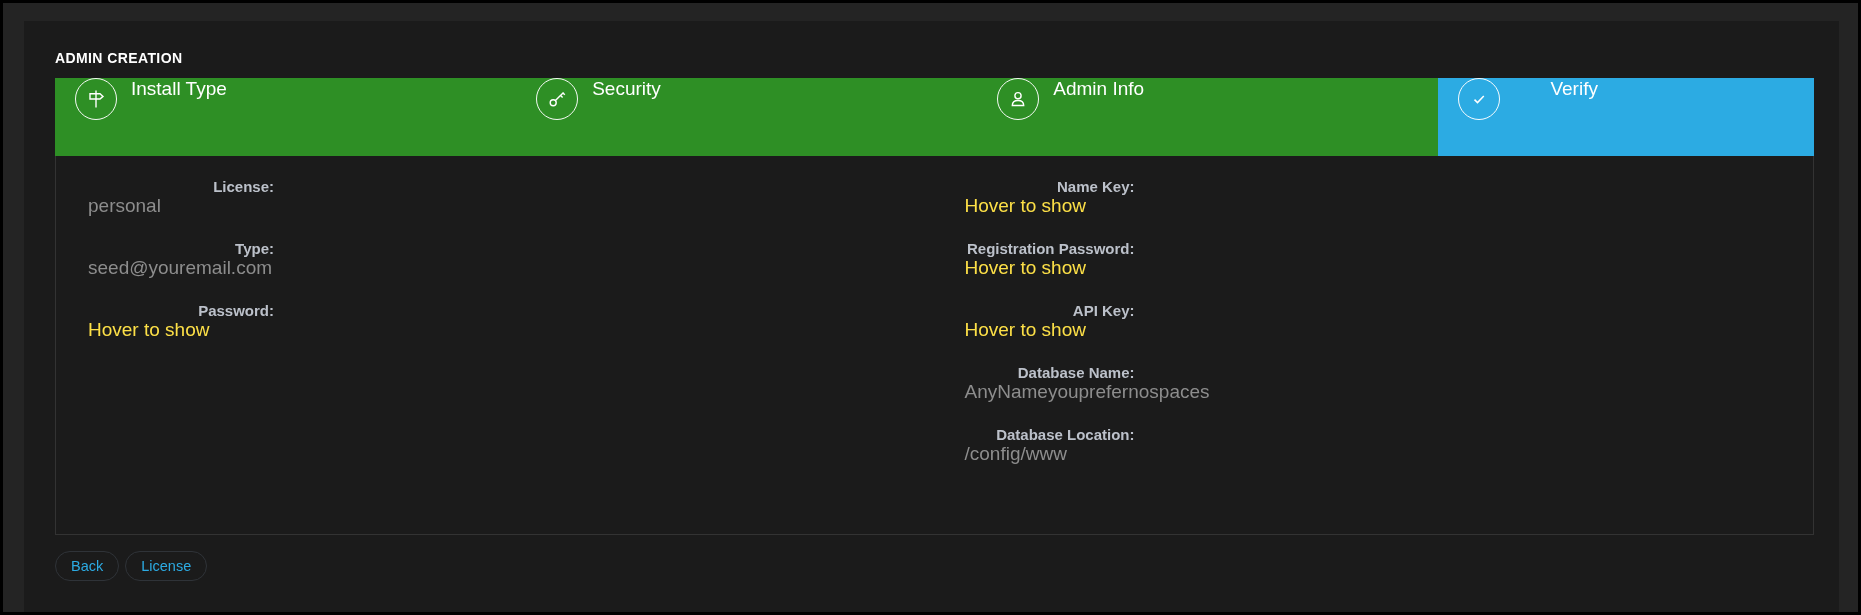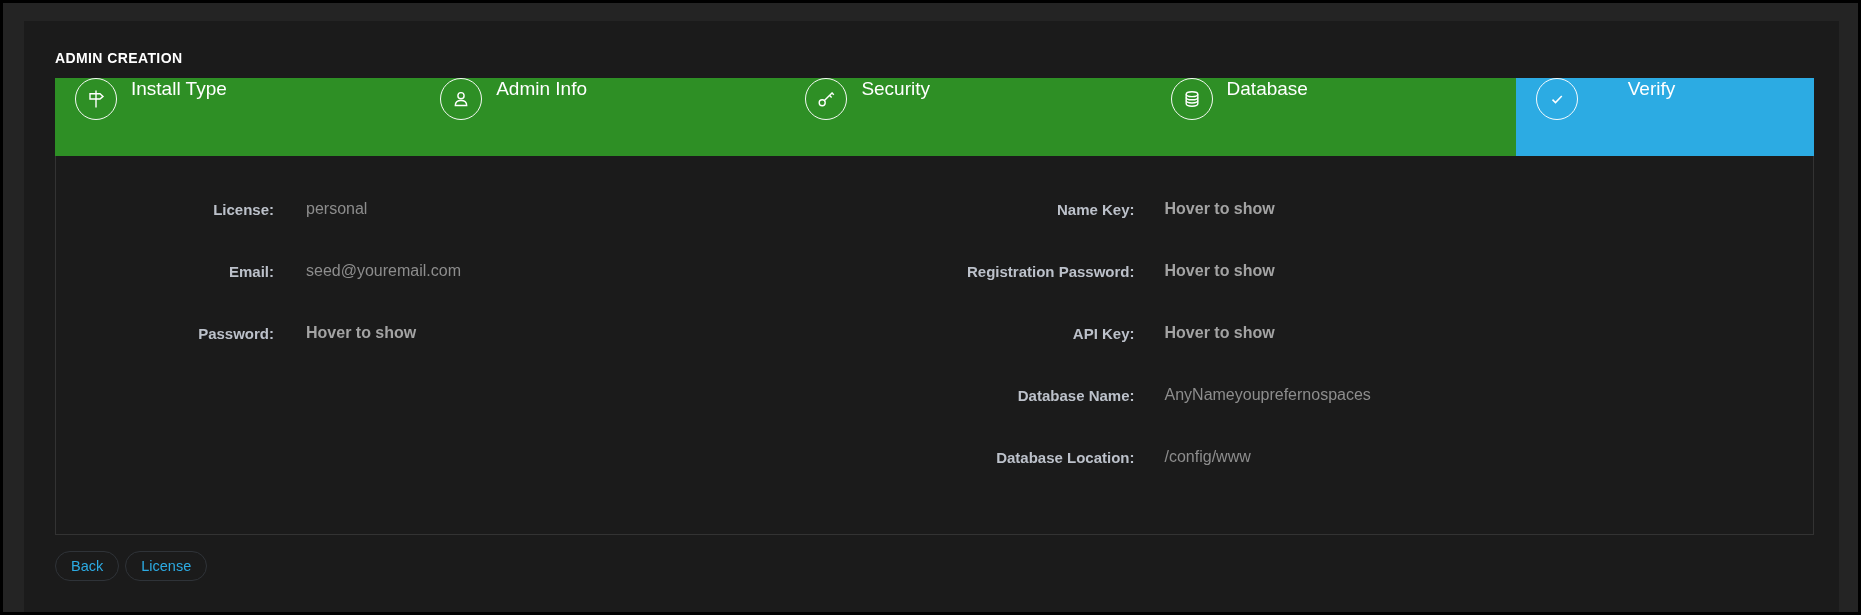--- a/index.html
+++ b/index.html
@@ -51,39 +51,39 @@
   
   .verify-box {
     border: 1px solid #333333;
     border-top: none;
     height: 379px;
     display: flex;
     padding-top: 22px;
     background: #1b1b1b;
   }
   .col { width: 50%; }
-  .row { display: flex; align-items: center; height: 62px; }
+  .row { display: flex; height: 62px; flex-direction: column; }
   .row .label {
     font-weight: bold;
     font-size: 15px;
     color: #bcc1ca;
     text-align: right;
   }
   .col-left  .label { width: 218px; }
   .col-right .label { width: 200px; }
   .row .value {
-    font-size: 16px;
+    font-size: 19px;
     color: #8d8d8d;
     text-align: left;
   }
   .col-left  .value { margin-left: 32px; }
   .col-right .value { margin-left: 30px; }
   .row .value.hover-link {
-    color: #a3a3a3;
-    font-weight: bold;
+    color: #fde047;
+    font-weight: normal;
     cursor: pointer;
   }
 
   
   .footer-actions { margin-top: 16px; display: flex; gap: 6px; }
   .btn {
     height: 30px;
     padding: 0 15px;
     border: 1px solid #2f3338;
     border-radius: 15px;
@@ -111,71 +111,60 @@
             <line x1="12" y1="3.5" x2="12" y2="20.5"></line>
             <path d="M6 6.8 H16 L19 9.4 L16 12 H6 Z"></path>
           </svg>
         </span>
         <span class="step-label">Install Type</span>
       </div>
 
       <div class="step complete">
         <span class="step-icon-circle">
           <svg viewBox="0 0 24 24" fill="none" stroke="#fff" stroke-width="1.4">
-            <circle cx="12" cy="8.7" r="3.1"></circle>
-            <path d="M6.3 18.5 c0-3.4 2.6-5 5.7-5 s5.7 1.6 5.7 5 Z"></path>
-          </svg>
-        </span>
-        <span class="step-label">Admin Info</span>
-      </div>
-
-      <div class="step complete">
-        <span class="step-icon-circle">
-          <svg viewBox="0 0 24 24" fill="none" stroke="#fff" stroke-width="1.4">
             <circle cx="8.2" cy="15.8" r="3"></circle>
             <line x1="10.4" y1="13.6" x2="18.5" y2="5.5"></line>
             <line x1="15.6" y1="8.4" x2="17.6" y2="10.4"></line>
             <line x1="18" y1="6" x2="19.8" y2="7.8"></line>
           </svg>
         </span>
         <span class="step-label">Security</span>
       </div>
 
       <div class="step complete">
         <span class="step-icon-circle">
           <svg viewBox="0 0 24 24" fill="none" stroke="#fff" stroke-width="1.4">
-            <ellipse cx="12" cy="7.2" rx="5.8" ry="2.4"></ellipse>
-            <path d="M6.2 7.2 v9.6 c0 1.3 2.6 2.4 5.8 2.4 s5.8-1.1 5.8-2.4 V7.2"></path>
-            <path d="M6.2 10.4 c0 1.3 2.6 2.4 5.8 2.4 s5.8-1.1 5.8-2.4"></path>
-            <path d="M6.2 13.6 c0 1.3 2.6 2.4 5.8 2.4 s5.8-1.1 5.8-2.4"></path>
-          </svg>
-        </span>
-        <span class="step-label">Database</span>
-      </div>
+            <circle cx="12" cy="8.7" r="3.1"></circle>
+            <path d="M6.3 18.5 c0-3.4 2.6-5 5.7-5 s5.7 1.6 5.7 5 Z"></path>
+          </svg>
+        </span>
+        <span class="step-label">Admin Info</span>
+      </div>
+
 
       <div class="step active">
         <span class="step-icon-circle">
           <svg viewBox="0 0 24 24" fill="none" stroke="#fff" stroke-width="1.5">
             <path d="M7.5 12.6 l3 3 L16.8 9"></path>
           </svg>
         </span>
         <span class="step-label">Verify</span>
       </div>
 
     </div>
 
     <div class="verify-box">
 
       <div class="col col-left">
         <div class="row">
           <span class="label">License:</span>
           <span class="value">personal</span>
         </div>
         <div class="row">
-          <span class="label">Email:</span>
+          <span class="label">Type:</span>
           <span class="value">seed@youremail.com</span>
         </div>
         <div class="row">
           <span class="label">Password:</span>
           <span class="value hover-link">Hover to show</span>
         </div>
       </div>
 
       <div class="col col-right">
         <div class="row">

